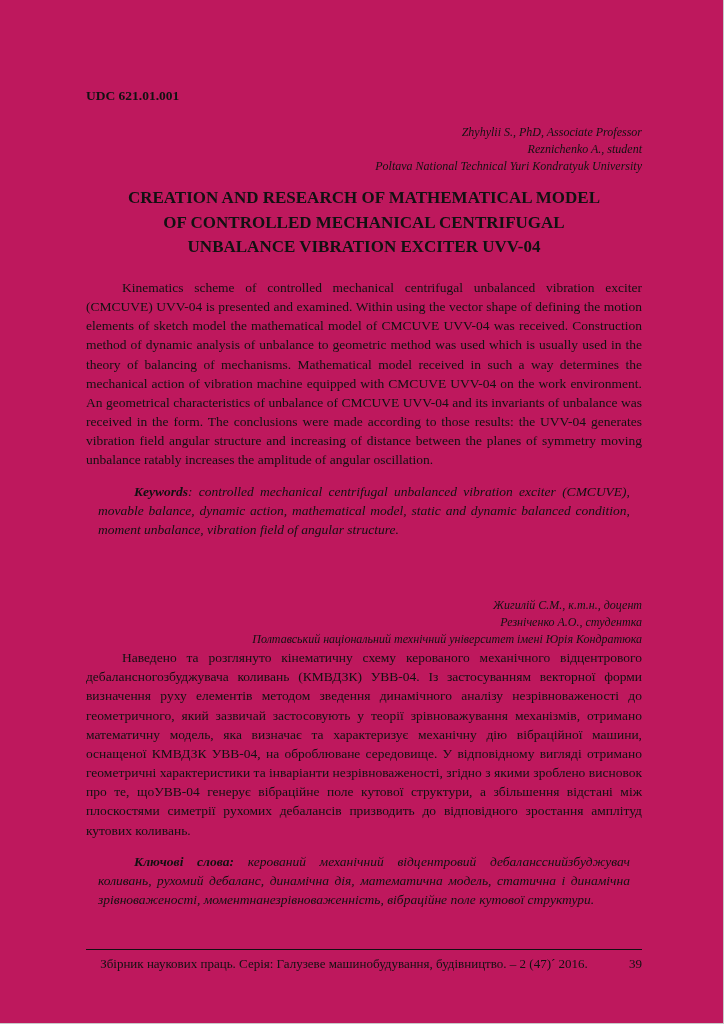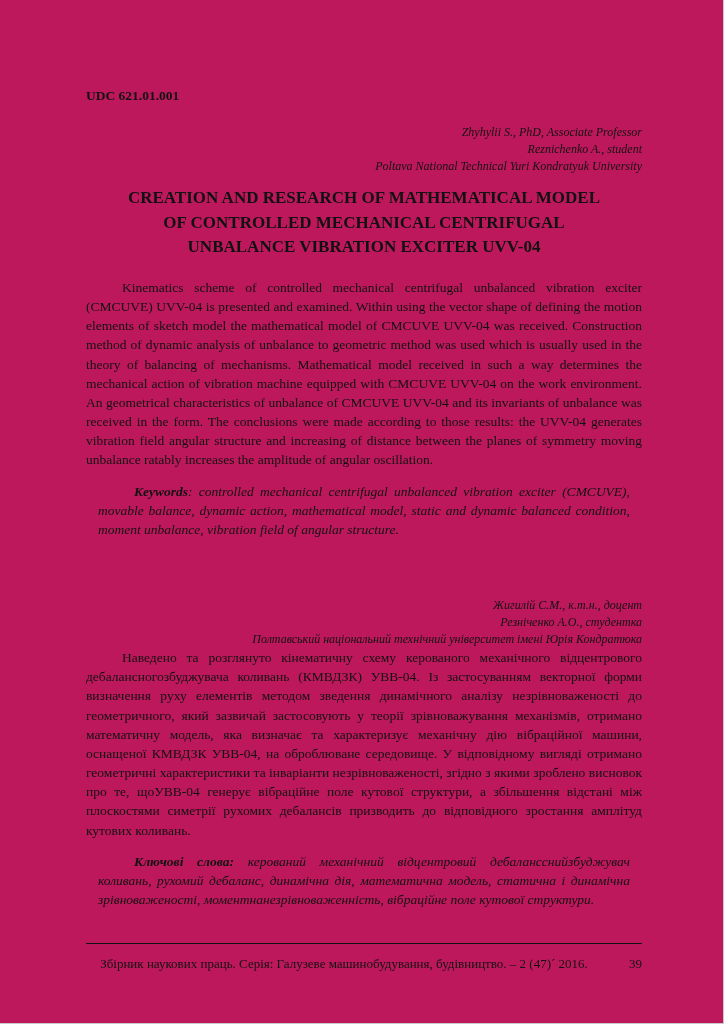--- a/index.html
+++ b/index.html
@@ -57,21 +57,21 @@
   .keywords .kw-label {
     font-weight: bold;
   }
   .block-gap-lg { margin-top: 58px; }
   .footer {
     position: absolute;
     left: 86px;
     right: 82px;
     bottom: 52px;
     border-top: 1.5px solid #111111;
-    padding-top: 12px;
+    padding-top: 6px;
     font-size: 13px;
     display: flex;
     align-items: baseline;
   }
   .footer .footer-text {
     flex: 1;
     text-align: center;
   }
   .footer .page-number {
     width: 40px;

